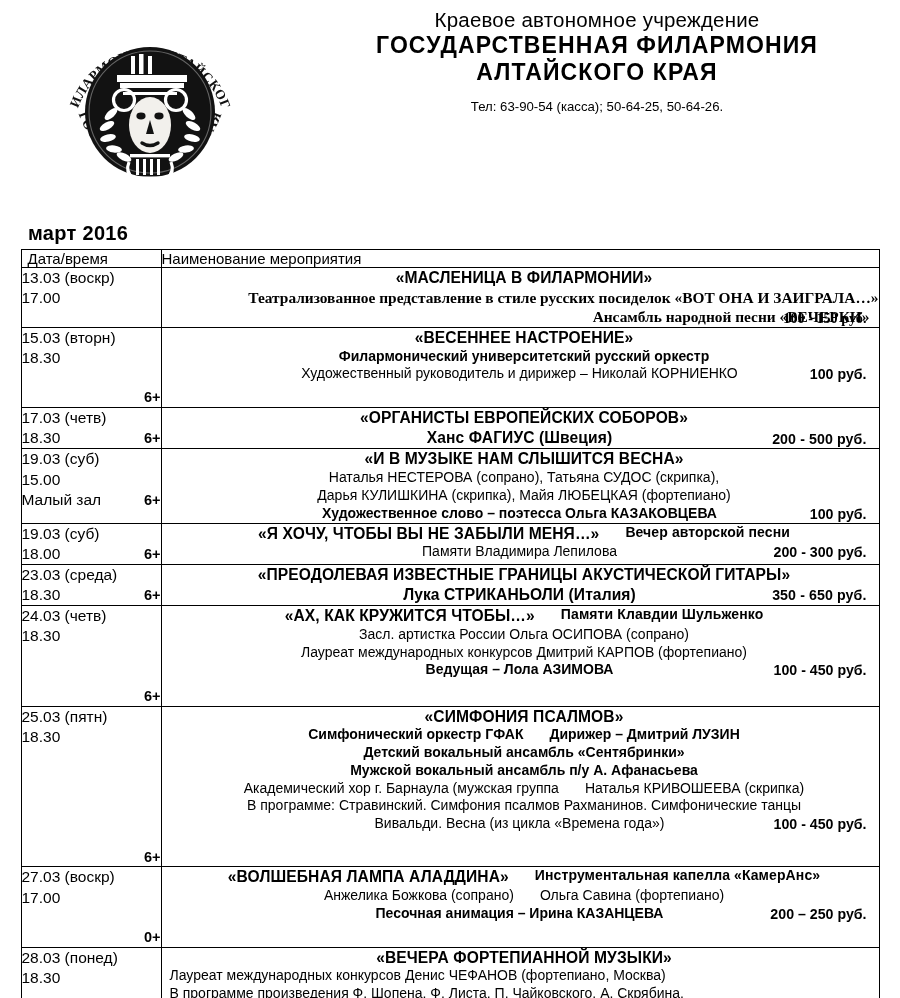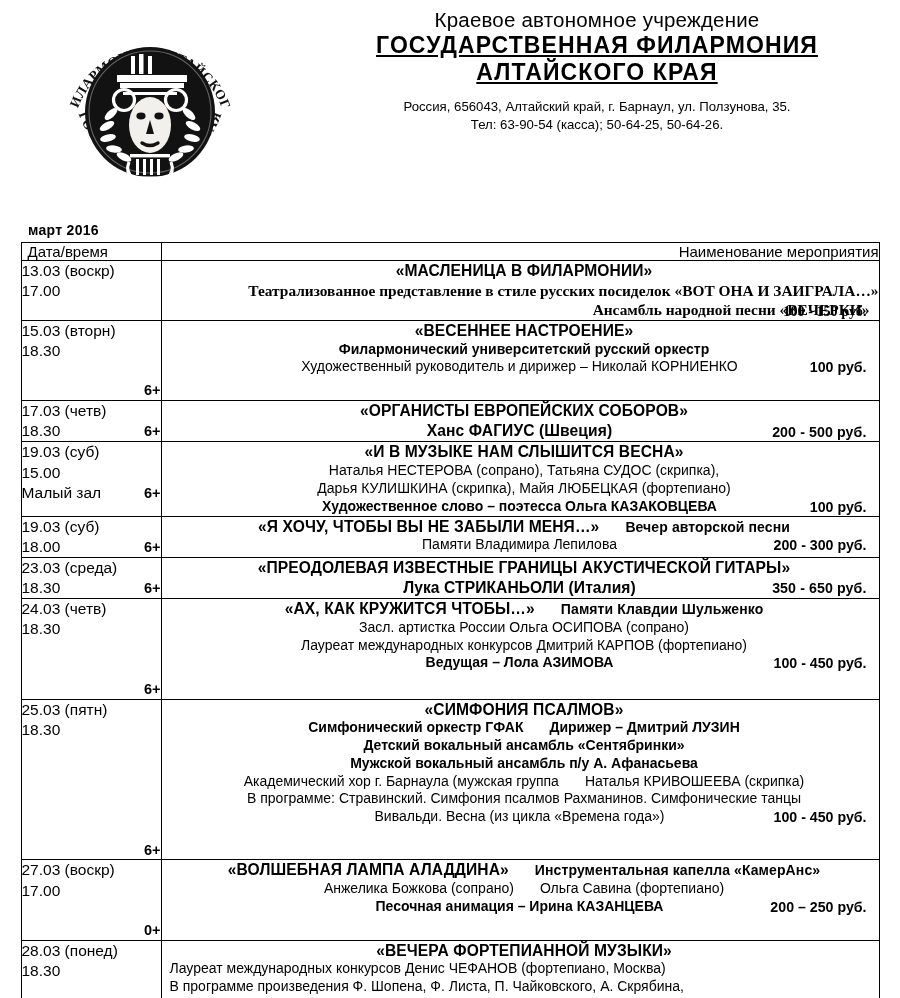--- a/index.html
+++ b/index.html
@@ -43,21 +43,20 @@
     line-height: 1.18;
     letter-spacing: .2px;
     white-space: nowrap;
   }
   .org-line-2, .org-line-3 {
     font-size: 23px;
     font-weight: bold;
     line-height: 1.16;
     letter-spacing: 1.1px;
     white-space: nowrap;
-    text-decoration: underline;
   }
   .contact {
     margin-top: 12px;
     font-size: 13.2px;
     line-height: 1.42;
     text-align: center;
   }
   .contact .addr { white-space: nowrap; }
   .contact .phone { white-space: nowrap; }
   .web {
@@ -72,21 +71,21 @@
   }
   .web .c1 { width: 232px; }
   .web .c2 { }
   .kassy {
     font-weight: bold;
     text-decoration: underline;
   }
 
   
   .month {
-    font-size: 14px;
+    font-size: 20px;
     font-weight: bold;
     padding: 0 0 4px 28px;
     letter-spacing: .3px;
   }
 
   
   table.sched {
     border-collapse: collapse;
     margin: 0 auto;
     width: 858px;
@@ -97,21 +96,21 @@
     border: 1.2px solid #000;
     vertical-align: top;
     padding: 0;
   }
   col.c-date { width: 140px; }
   col.c-event { width: 718px; }
 
   thead th {
     font-weight: normal;
     font-size: 15px;
-    text-align: right;
+    text-align: left;
     padding: 2px 0 3px 0;
   }
   thead th.hdr-date { text-align: left; padding-left: 6px; }
 
   td.date {
     font-size: 15.5px;
     line-height: 1.30;
     padding: 2px 6px 3px 6px;
     white-space: nowrap;
   }
@@ -164,21 +163,21 @@
     position: absolute;
     right: 12px;
     bottom: 0;
   }
   .ev-line.has-price { padding-right: 9px; }
 
   .two-col {
     display: flex;
     justify-content: center;
     gap: 26px;
-    align-items: flex-end;
+    align-items: flex-start;
   }
 
   
   .seal { display:block; }
 </style>
 </head>
 <body>
 
 <div class="letterhead">
 
@@ -236,21 +235,20 @@
       <path d="M 72,150 Q 68,160 76,166 L 110,166 Q 118,160 114,150" fill="none" stroke="#ffffff" stroke-width="3.2"></path>
     </svg>
   </div>
 
   <div class="org-block">
     <div class="org-line-1">Краевое автономное учреждение</div>
     <div class="org-line-2">ГОСУДАРСТВЕННАЯ ФИЛАРМОНИЯ</div>
     <div class="org-line-3">АЛТАЙСКОГО КРАЯ</div>
 
     <div class="contact">
-      <div class="addr">Россия, 656043, Алтайский край, г. Барнаул, ул. Ползунова, 35.</div>
       <div class="phone">Тел: 63-90-54 (касса); 50-64-25,  50-64-26.</div>
     </div>
 
   </div>
 </div>
 
 <div class="month">март 2016</div>
 
 <table class="sched">
   <colgroup>

